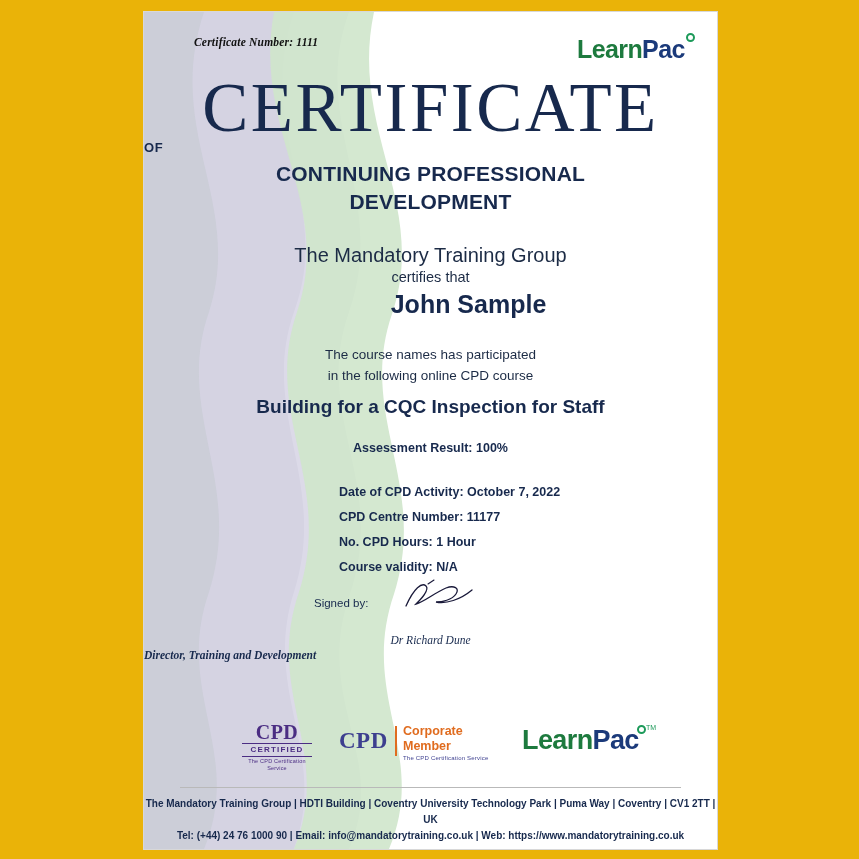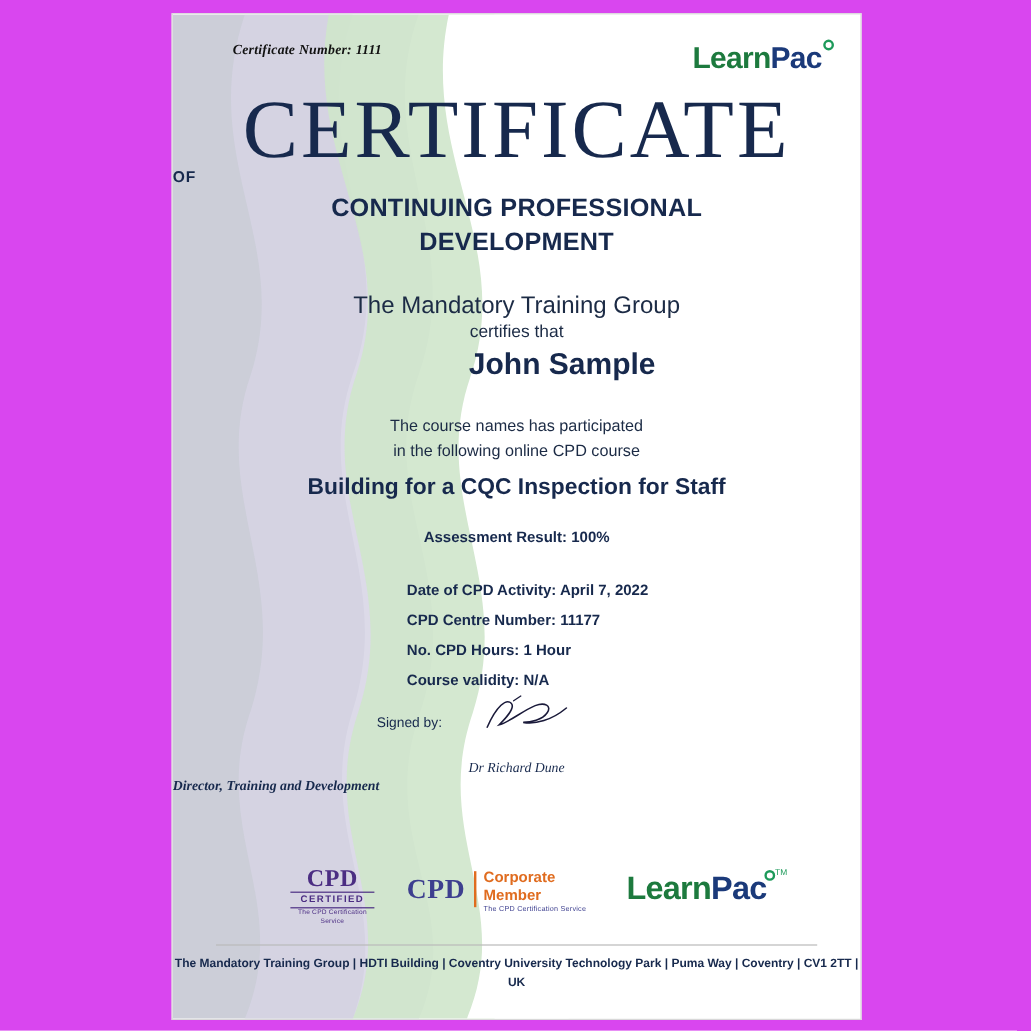--- a/index.html
+++ b/index.html
@@ -10,21 +10,21 @@
   body {
     width: 859px;
     height: 859px;
     font-family: "Liberation Sans", sans-serif;
     overflow: hidden;
   }
   #certificate-page {
     position: relative;
     width: 859px;
     height: 859px;
-    background: #d946ef;
+    background: #eab308;
   }
   
   .sheet {
     position: absolute;
     left: 143px;
     top: 11px;
     width: 573px;
     height: 837px;
     background: #ffffff;
     border: 1px solid #d8d8d8;
@@ -397,21 +397,21 @@
 
       <div class="participated">
         <div>The course names has participated</div>
         <div>in the following online CPD course</div>
       </div>
 
       <div class="course-title">Building for a CQC Inspection for Staff</div>
       <div class="assessment">Assessment Result: 100%</div>
 
       <div class="details">
-        <div>Date of CPD Activity: April 7, 2022</div>
+        <div>Date of CPD Activity: October 7, 2022</div>
         <div>CPD Centre Number: 11177</div>
         <div>No. CPD Hours: 1 Hour</div>
         <div>Course validity: N/A</div>
       </div>
 
       <div class="signed-label">Signed by:</div>
       <svg class="signature" viewBox="0 0 90 36">
         <path d="M12,28 C20,10 28,4 32,8 C36,12 26,22 22,26 C30,24 42,14 52,10 C60,7 66,10 62,16 C58,22 48,24 42,24 C52,26 66,22 78,12" stroke="#1a1a3a" stroke-width="1.3" fill="none" stroke-linecap="round"></path>
         <path d="M34,6 L40,2" stroke="#1a1a3a" stroke-width="1.1" fill="none" stroke-linecap="round"></path>
       </svg>
@@ -441,17 +441,18 @@
           <span class="lp-word lp-learn">Learn</span><span class="lp-word lp-pac">Pac</span>
           <span class="lp-dot2"></span>
           <span class="tm">TM</span>
         </div>
 
       </div>
 
       <div class="footer-rule"></div>
       <div class="footer-text">
         <div>The Mandatory Training Group | HDTI Building | Coventry University Technology Park | Puma Way | Coventry | CV1 2TT | UK</div>
+        <div>Tel: (+44) 24 76 1000 90 | Email: info@mandatorytraining.co.uk | Web: https://www.mandatorytraining.co.uk</div>
       </div>
 
     </div>
   </div>
 </div>
 
 </body></html>

